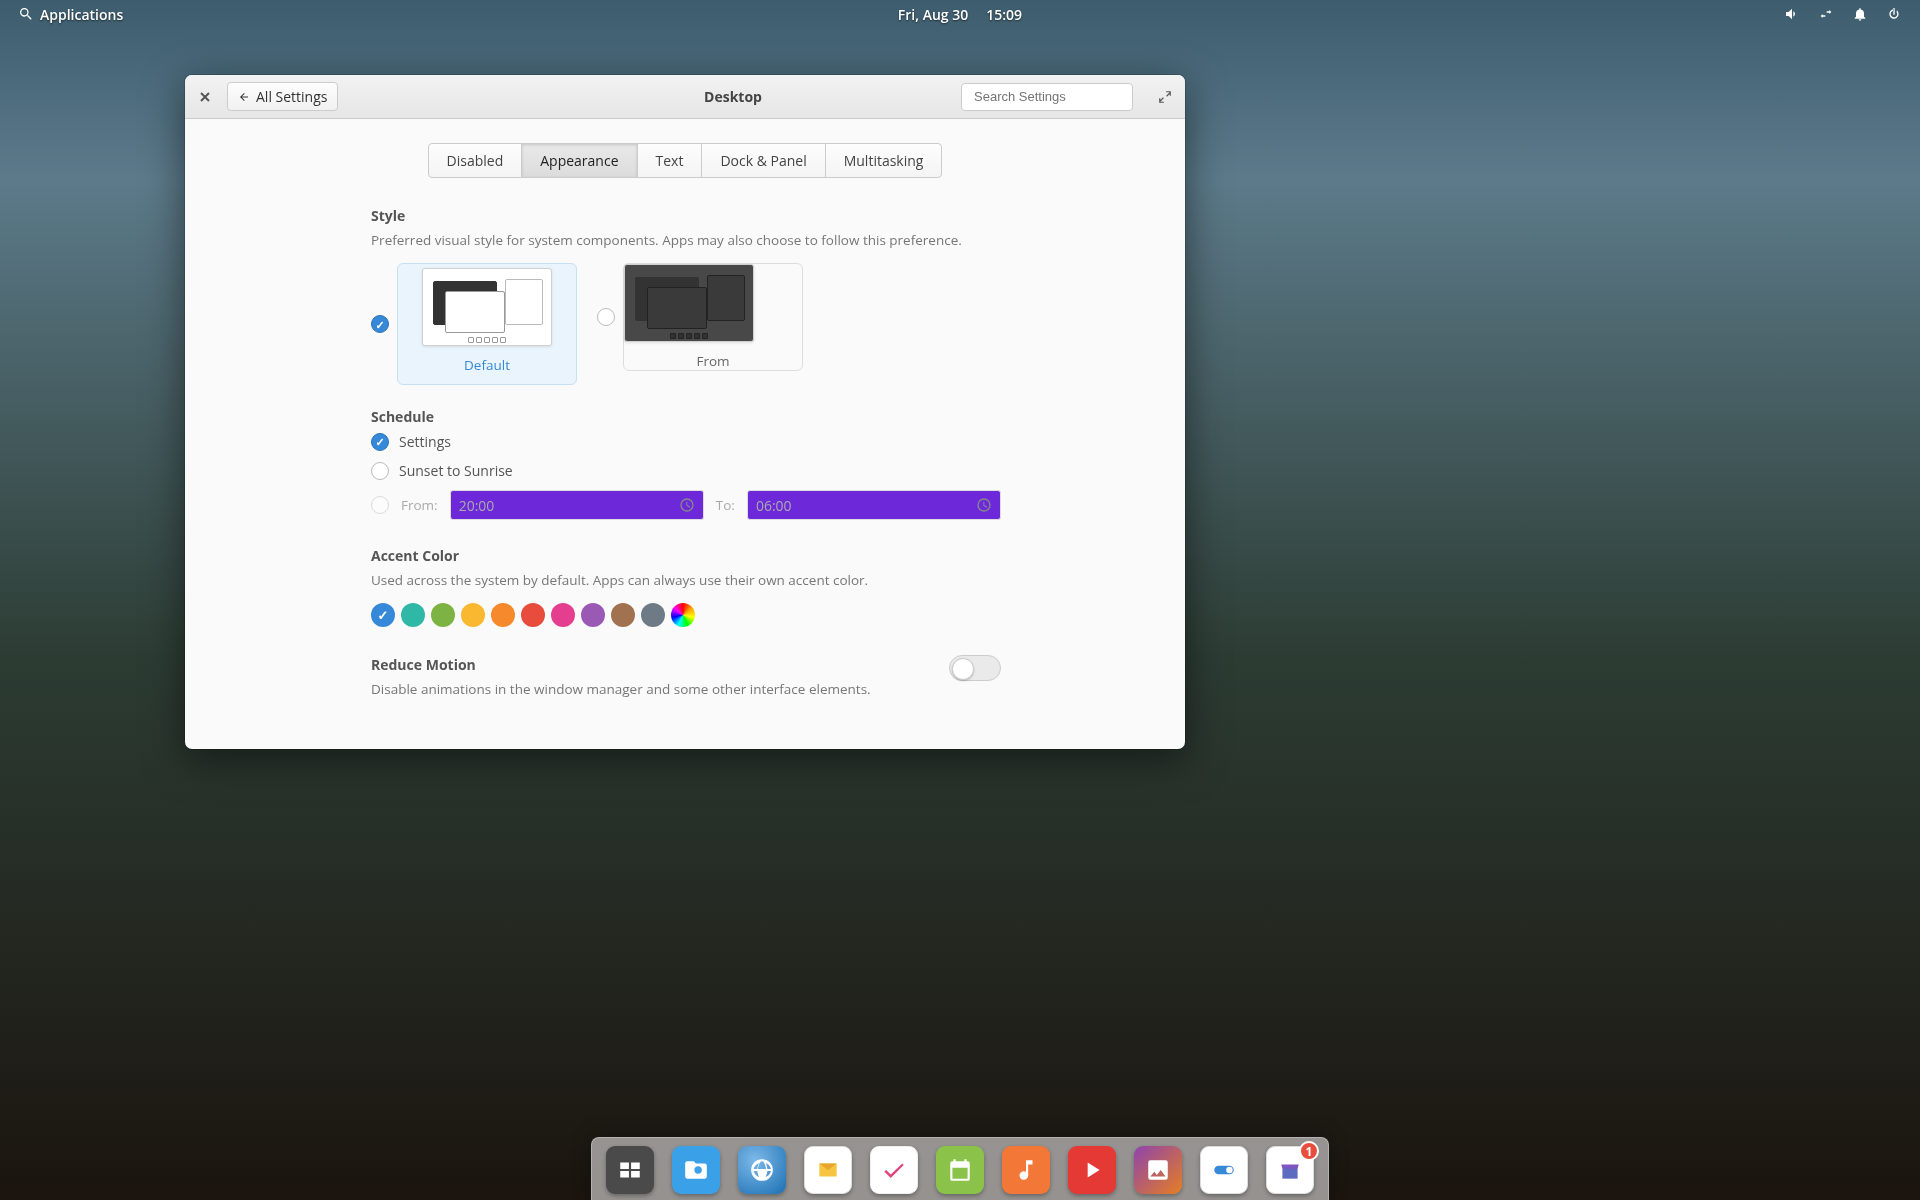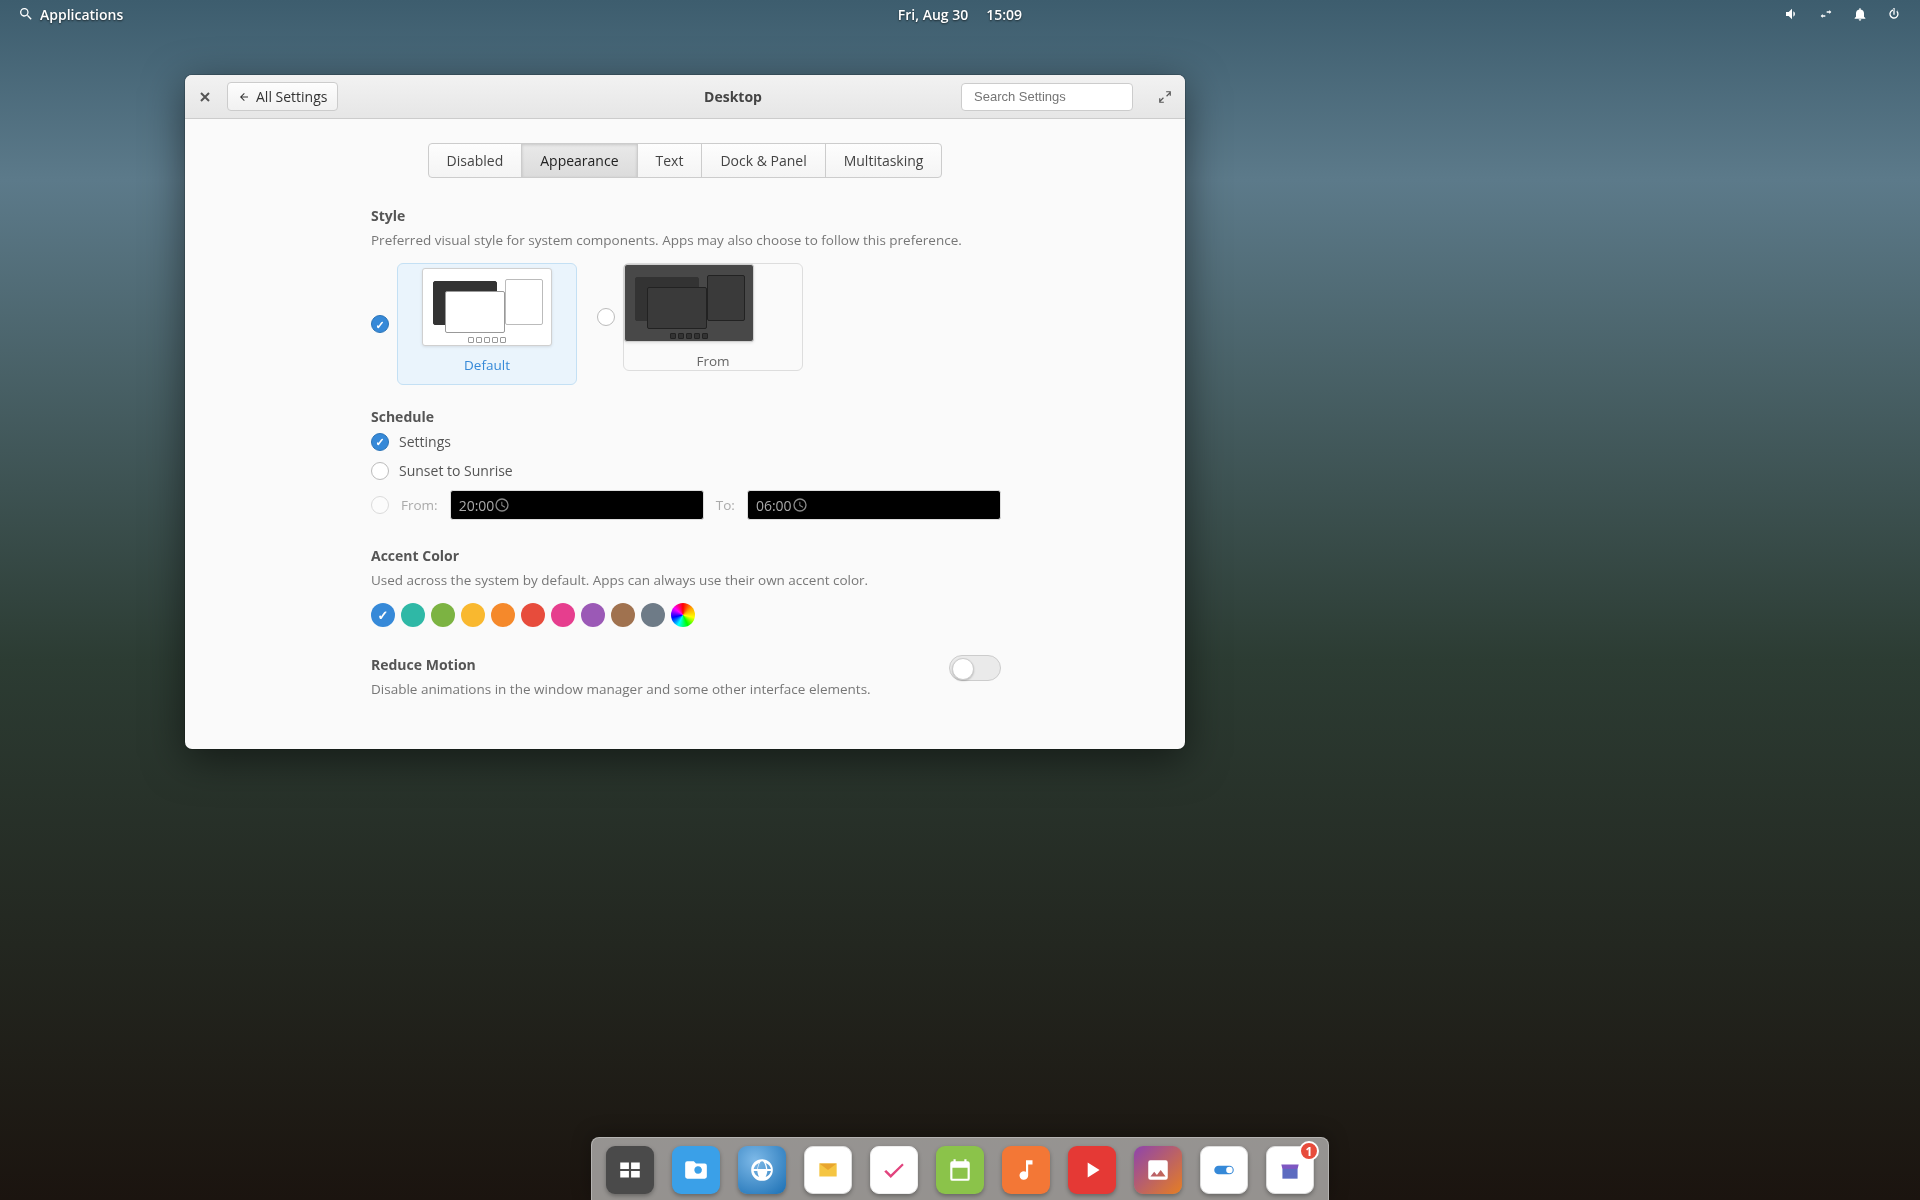--- a/index.html
+++ b/index.html
@@ -122,22 +122,22 @@
     display:inline-flex;align-items:center;justify-content:center;flex:0 0 18px;
   }
   .radio.checked{background:#3689d8;border-color:#2b74b8}
   .radio.checked::after{content:"✓";color:#fff;font-size:11px;font-weight:bold}
 
   
   .radio-row{display:flex;align-items:center;gap:10px;margin-bottom:10px;color:#555}
   .time-row{display:flex;align-items:center;gap:12px;margin-bottom:26px}
   .time-row label{font-size:13.5px;color:#aaa}
   .time-input{
-    width:260px;height:30px;border:1px solid #ddd;border-radius:3px;background:#000000;
-    display:flex;align-items:center;padding:0 8px;justify-content:flex-start;color:#aaa;
+    width:260px;height:30px;border:1px solid #ddd;border-radius:3px;background:#6d28d9;
+    display:flex;align-items:center;padding:0 8px;justify-content:space-between;color:#aaa;
   }
   .time-input svg{width:16px;height:16px;fill:#888}
 
   
   .swatches{display:flex;gap:6px;margin-bottom:28px}
   .swatch{width:24px;height:24px;border-radius:50%;cursor:pointer;display:flex;align-items:center;justify-content:center}
   .swatch.sel::after{content:"✓";color:#fff;font-size:13px;font-weight:bold}
   .swatch.rainbow{background:conic-gradient(red,orange,yellow,lime,cyan,blue,magenta,red)}
 
   

